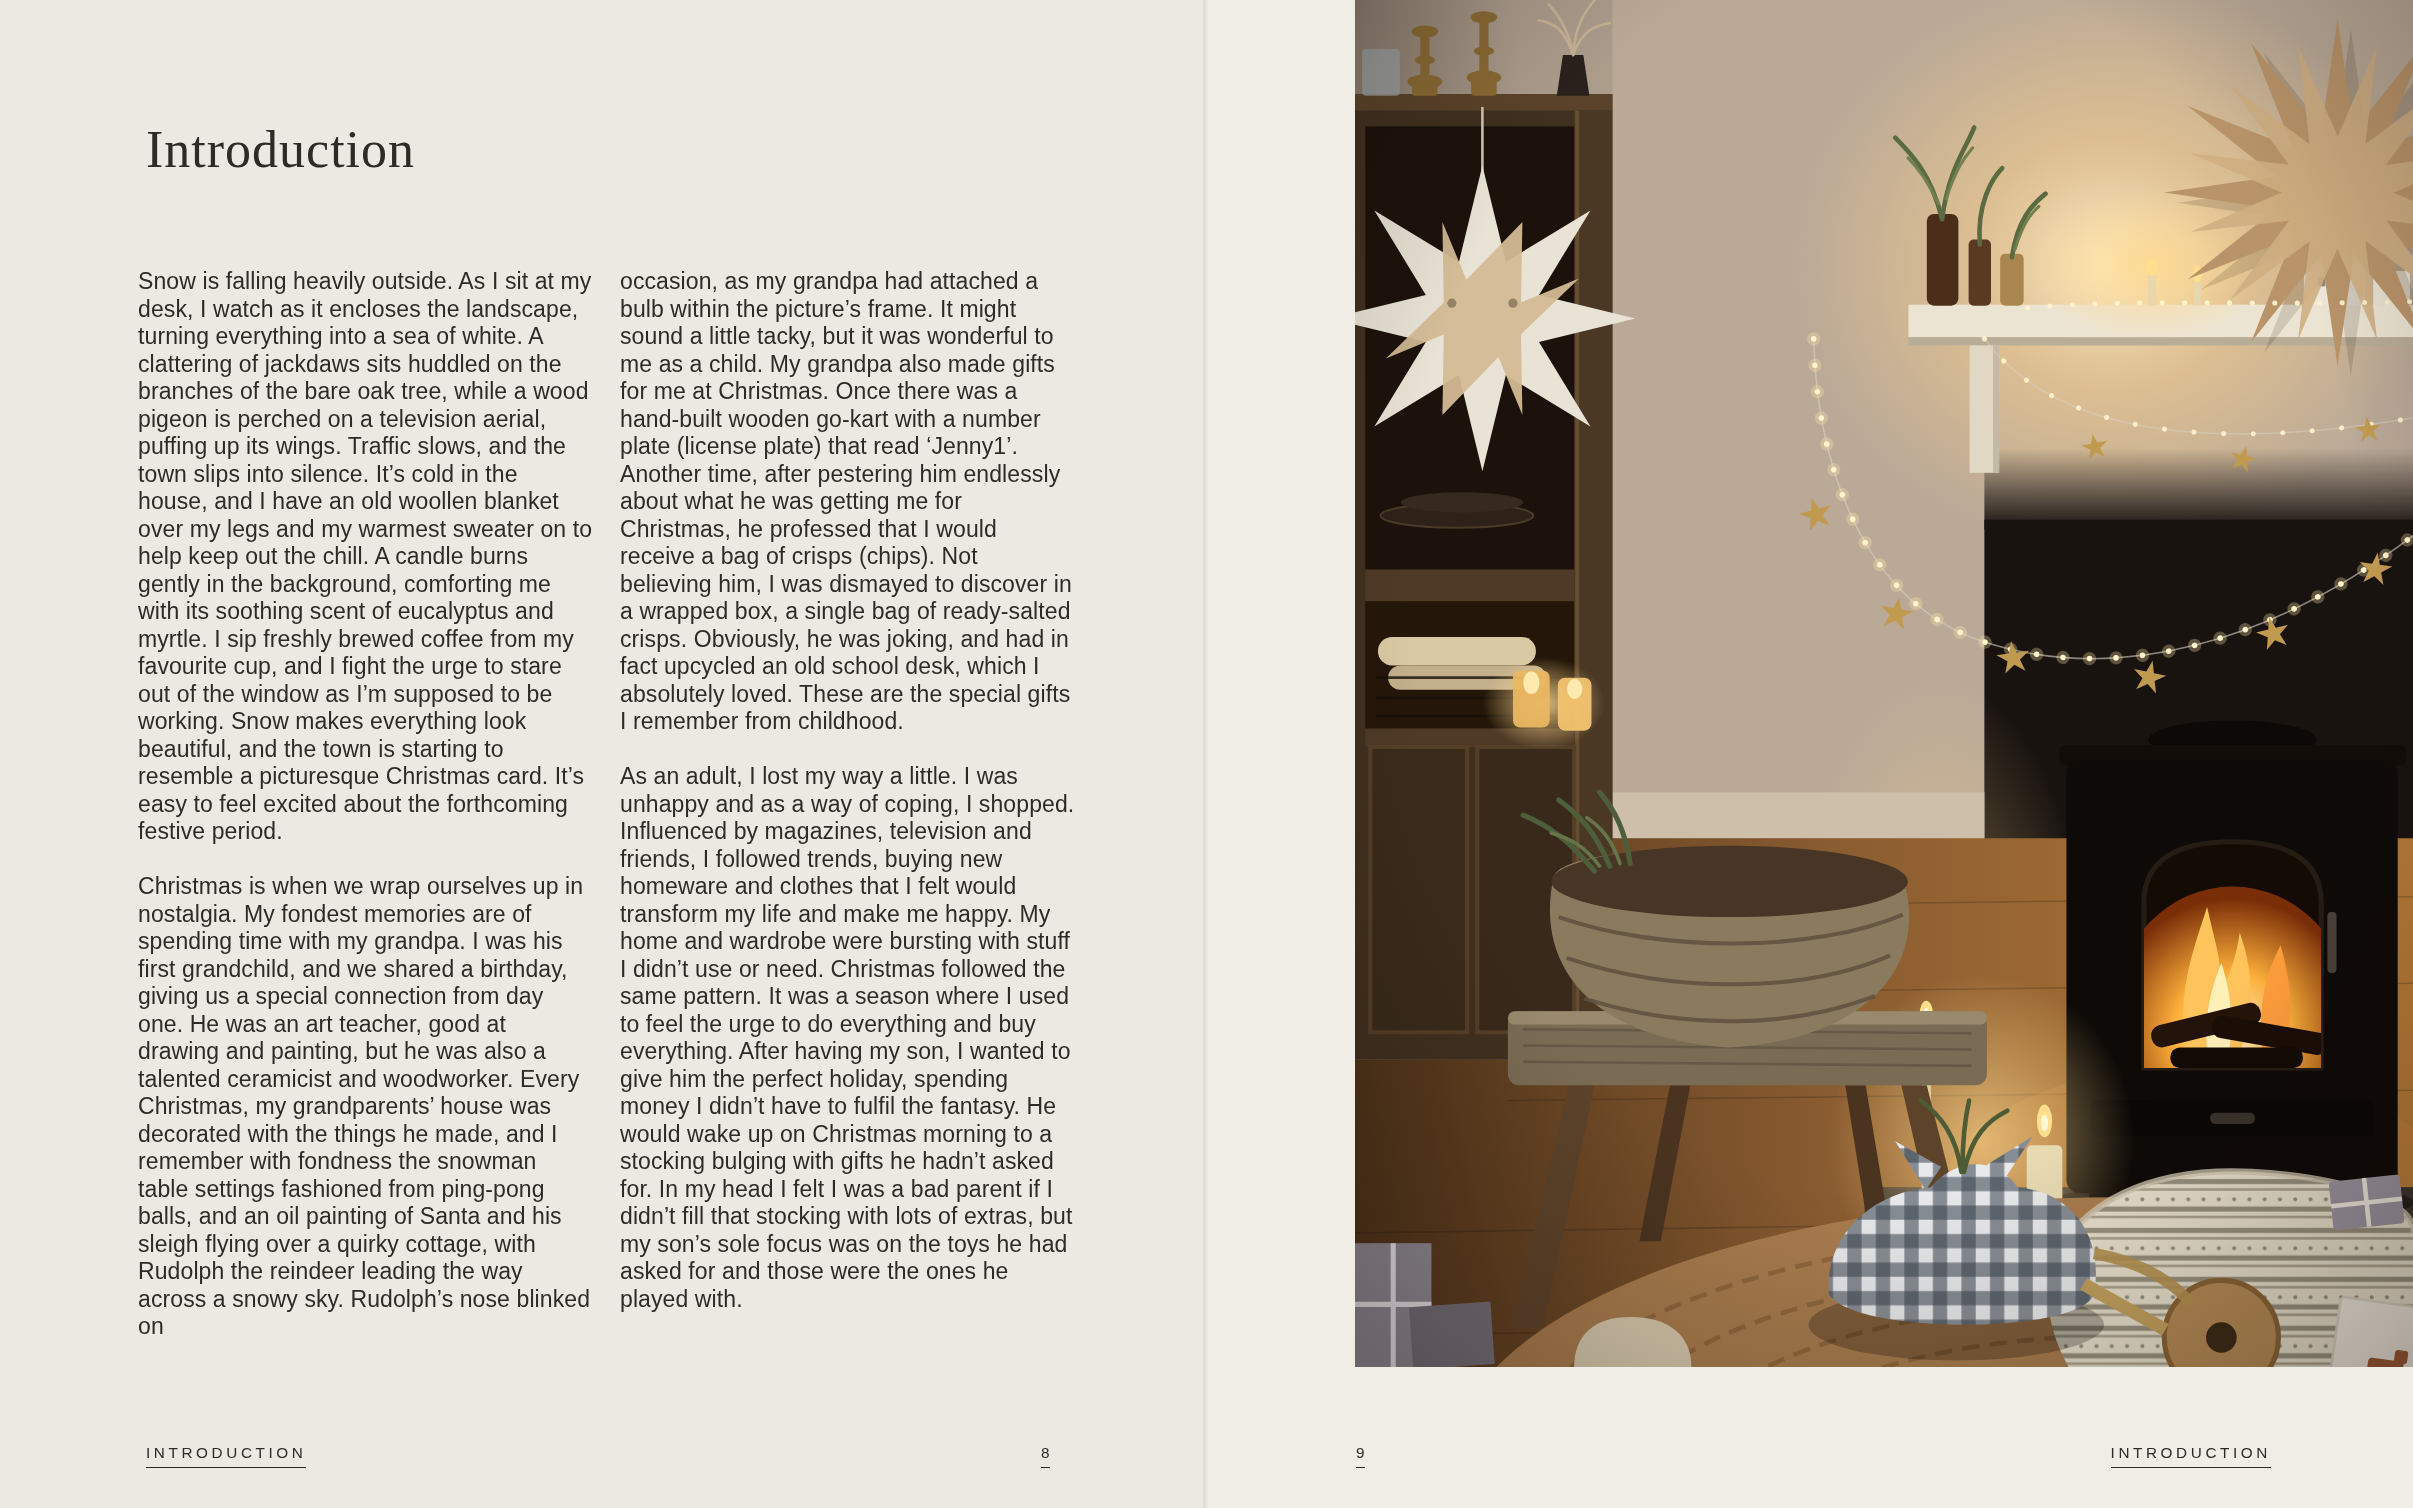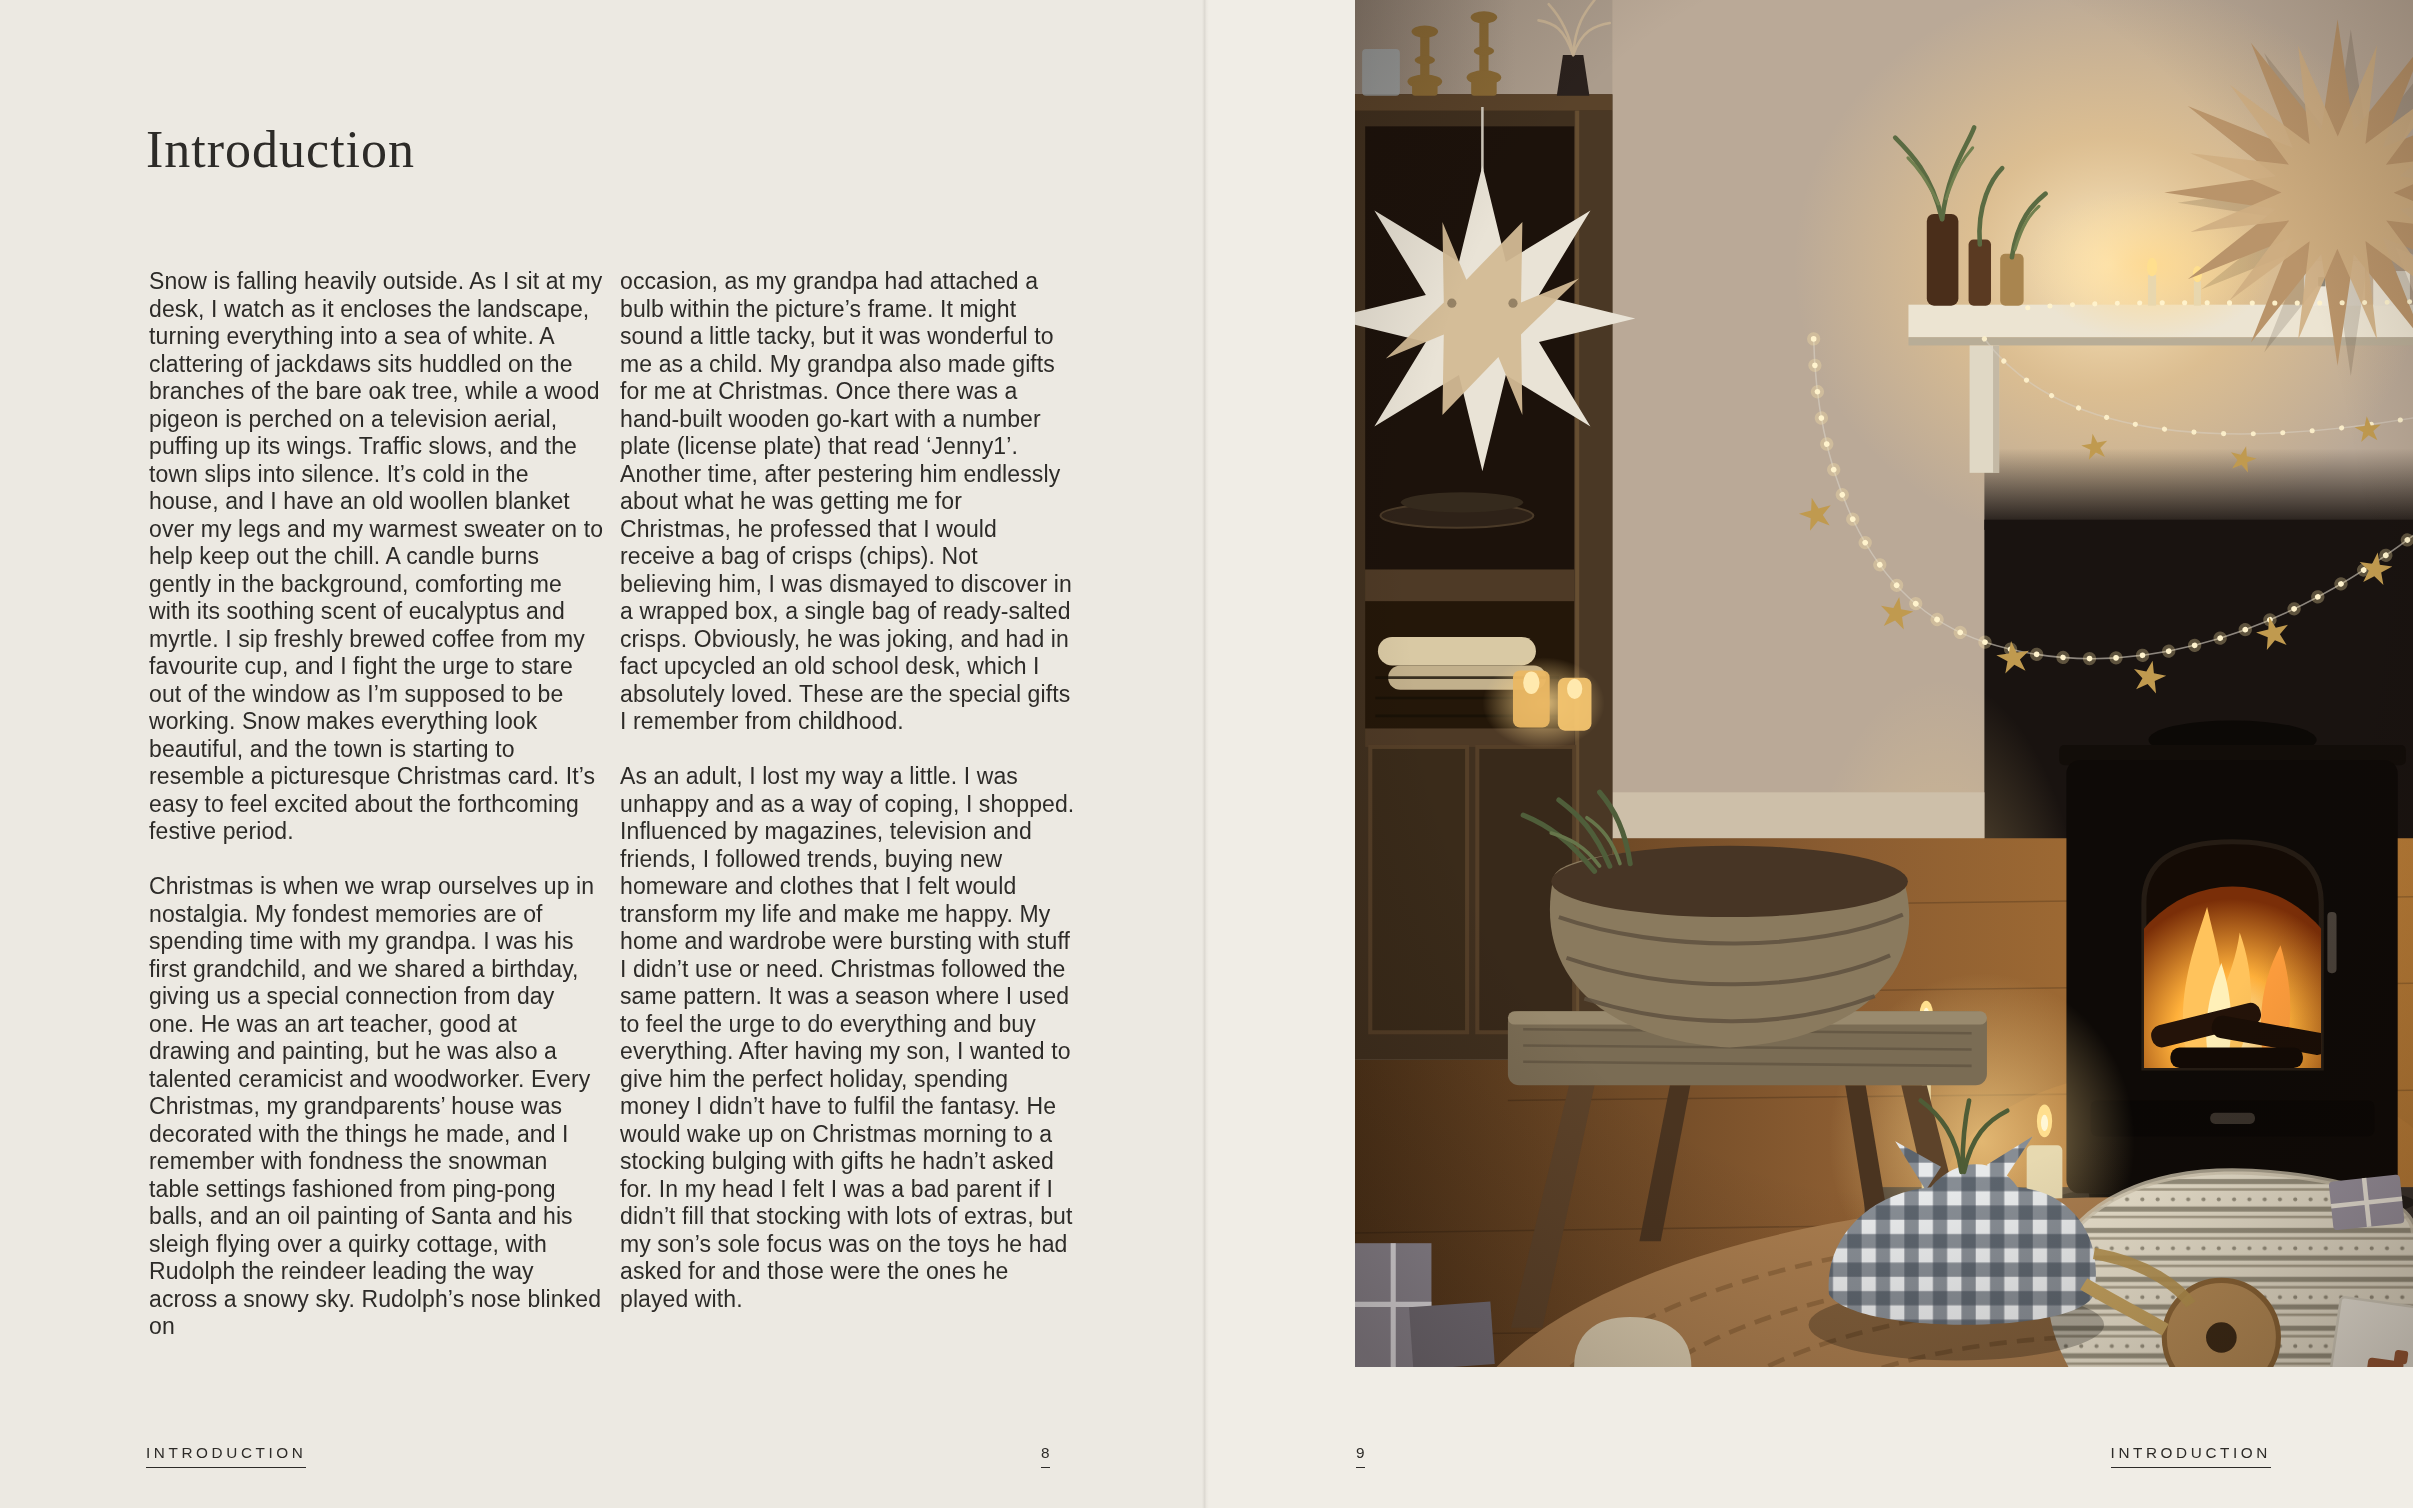--- a/index.html
+++ b/index.html
@@ -19,21 +19,21 @@
     position:absolute;left:146px;top:119px;margin:0;
     font-family:"Liberation Serif", serif;font-weight:400;
     font-size:52px;line-height:1.2;letter-spacing:1px;color:var(--ink,#2d2b28);
   }
   .col{
     position:absolute;top:268px;width:455px;
     font-size:23px;line-height:27.5px;color:var(--ink,#2d2b28);
     letter-spacing:0.1px;
   }
   .col p{margin:0 0 27.5px 0;}
-  .col-1{left:149px;}
+  .col-1{left:138px;}
   .col-2{left:620px;}
   .runner{
     position:absolute;display:inline-block;
     font-size:15.3px;letter-spacing:3.6px;color:var(--ink,#2d2b28);
     padding-bottom:5.1px;border-bottom:1.5px solid var(--ink,#2d2b28);
     white-space:nowrap;
   }
   .runner-left-label{left:146px;top:1444px;}
   .runner-left-page{left:1041px;top:1444px;letter-spacing:0.5px;}
   .runner-right-page{left:1356px;top:1444px;letter-spacing:0.5px;}

